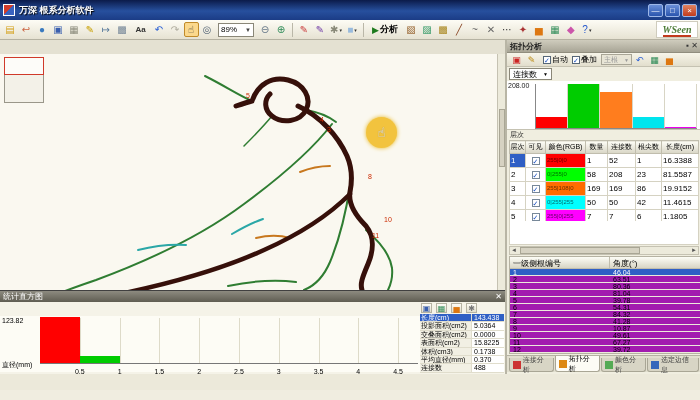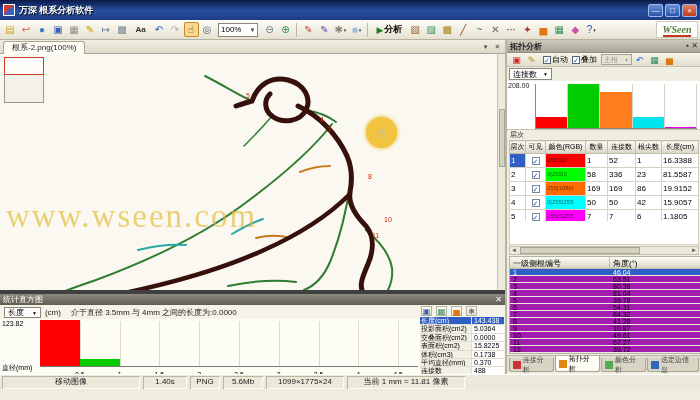--- a/index.html
+++ b/index.html
@@ -5,21 +5,21 @@
   * { box-sizing: border-box; margin:0; padding:0; }
   html,body { width:700px; height:400px; overflow:hidden; }
   body { font-family:"Liberation Sans","DejaVu Sans",sans-serif; font-size:9px; background:#ece9da; position:relative; }
   #app { position:absolute; inset:0; }
 
   
   #titlebar { position:absolute; left:0; top:0; width:700px; height:20px;
     background:linear-gradient(180deg,#0b1b4a 0%,#27509e 55%,#1b3c86 100%);
     display:flex; align-items:center; padding:0 3px; }
   #titlebar .app-icon { width:12px; height:12px; background:linear-gradient(135deg,#d23c2a 50%,#3a63c0 50%); border:1px solid #fff; margin-right:4px; }
-  #titlebar .title { color:#fff; font-size:9px; font-weight:bold; text-shadow:1px 1px 1px #000; flex:1;font-family:Liberation Serif, serif; }
+  #titlebar .title { color:#fff; font-size:9px; font-weight:bold; text-shadow:1px 1px 1px #000; flex:1; }
   .winbtn { width:15px; height:13px; margin-left:2px; font-size:8px; line-height:11px; text-align:center;
     color:#fff; background:linear-gradient(#6a8fd8,#2a55ae); border:1px solid #9db7e8; border-radius:2px; }
   .winbtn.close { background:linear-gradient(#e08362,#c13c1e); }
 
   
   #toolbar { position:absolute; left:0; top:20px; width:700px; height:20px;
     background:linear-gradient(#fdfcf5,#e6e2d2); border-bottom:1px solid #b5b2a2;
     display:flex; align-items:center; padding:0 2px; white-space:nowrap; }
   .tb { display:inline-flex; align-items:center; justify-content:center; width:15px; height:15px; margin:0 0.5px;
     font-size:10px; border:1px solid transparent; border-radius:2px; }
@@ -107,21 +107,21 @@
   #angle-vscroll .thumb { position:absolute; left:1px; top:8px; width:7px; height:22px; background:#d6d2c2; border:1px solid #a9a695; text-align:center; line-height:20px; }
 
   #rp-tabs { position:absolute; left:0; top:315px; width:193px; height:17px; display:flex; align-items:flex-end;
     background:#e2dfcf; border-top:1px solid #b5b2a2; padding-left:2px; }
   .rp-tab { display:inline-flex; align-items:center; height:14px; padding:0 3px; margin-right:1px; font-size:7px;
     border:1px solid #a9a695; border-top:none; border-radius:0 0 3px 3px; background:#d8d5c5; color:#444; }
   .rp-tab.active { background:#fdfcf5; height:16px; color:#000; }
   .rp-tab .ticon { width:8px; height:8px; margin-right:2px; display:inline-block; }
 
   
-  #histo-panel { position:absolute; left:0; top:290px; width:505px; height:84px; background:#f5f3e8; border-top:4px solid #404040; }
+  #histo-panel { position:absolute; left:0; top:290px; width:505px; height:84px; background:#f5f3e8; border-top:1px solid #404040; }
   #histo-title { position:absolute; left:0; top:0; width:505px; height:11px;
     background:linear-gradient(#8d8b80,#5f5d52); color:#fff; font-size:8px; padding:0 3px; line-height:11px; }
   #histo-title .x { position:absolute; right:3px; top:0; }
   #histo-controls { position:absolute; left:0; top:12px; width:420px; height:13px; display:flex; align-items:center; }
   #histo-metric { display:inline-flex; align-items:center; height:11px; background:#fff; border:1px solid #8a8778;
     font-size:8px; padding:0 3px; margin:0 4px; }
   #histo-metric .caret { margin-left:8px; font-size:5px; }
   #histo-unit, #histo-info { font-size:8px; color:#222; margin-right:10px; }
   #histo-plot { position:absolute; left:0; top:25px; width:420px; height:56px; background:#fdfcf5; }
   #histo-ymax { position:absolute; left:2px; top:1px; font-size:7px; }
@@ -168,21 +168,21 @@
       <span class="tb" style="color: rgb(138, 138, 122);">▦</span>
       <span class="tb" style="color: rgb(200, 160, 0);">✎</span>
       <span class="tb" style="color: rgb(85, 119, 153);">↦</span>
       <span class="tb" style="color: rgb(119, 136, 153);">▩</span>
       <span class="tb wide" style="color: rgb(51, 51, 51);">Aa</span>
       <span class="tb" style="color: rgb(42, 95, 212);">↶</span>
       <span class="tb" style="color: rgb(176, 173, 160);">↷</span>
       <span class="tb active" style="color: rgb(51, 51, 51);">☝</span>
       <span class="tb" style="color: rgb(85, 102, 119);">◎</span>
       <div class="tb-zoom">
-        <span>100%</span>
+        <span>89%</span>
         <span class="caret">▼</span>
       </div>
       <span class="tb" style="color: rgb(102, 119, 136);">⊖</span>
       <span class="tb" style="color: rgb(46, 139, 87);">⊕</span>
       <div class="tb-sep"></div>
       <span class="tb" style="color: rgb(204, 68, 68);">✎</span>
       <span class="tb" style="color: rgb(119, 68, 170);">✎</span>
       <span class="tb" style="color: rgb(136, 136, 119);">✱<span class="caret2">▾</span></span>
       <span class="tb" style="color: rgb(153, 187, 221);">■<span class="caret2">▾</span></span>
       <div class="tb-sep"></div>
@@ -199,25 +199,20 @@
       <span class="tb" style="color: rgb(51, 51, 51);">⋯</span>
       <span class="tb" style="color: rgb(170, 51, 51);">✦</span>
       <span class="tb" style="color: rgb(221, 119, 17);">▅</span>
       <span class="tb" style="color: rgb(46, 139, 87);">▦</span>
       <span class="tb" style="color: rgb(204, 85, 170);">◆</span>
       <span class="tb" style="color: rgb(34, 85, 204);">?<span class="caret2">▾</span></span>
     </div>
   <div id="logo"><span>WSeen</span></div>
 
   <div id="canvas-region">
-    <div id="tabstrip">
-      <div id="doc-tab">根系-2.png(100%)</div>
-      <div class="strip-btn" style="right:14px;">▾</div>
-      <div class="strip-btn" style="right:2px;">✕</div>
-    </div>
     <div id="canvas">
       <svg width="497" height="236" viewBox="0 0 497 236">
 
         <path d="M 205,22 C 225,32 240,42 252,47" stroke="#2f7d32" stroke-width="2" fill="none" stroke-linecap="round"></path>
         <path d="M 332,70 C 312,96 282,122 244,150 C 204,180 150,206 96,226 C 72,234 52,242 36,248" stroke="#2f7d32" stroke-width="2" fill="none" stroke-linecap="round"></path>
         <path d="M 350,132 C 346,158 340,184 330,208 C 324,222 314,232 304,236" stroke="#2f7d32" stroke-width="2" fill="none" stroke-linecap="round"></path>
         <path d="M 366,176 C 380,188 390,200 392,214 C 393,224 390,232 388,236" stroke="#2f7d32" stroke-width="2" fill="none" stroke-linecap="round"></path>
         <path d="M 228,232 C 252,227 274,225 296,228" stroke="#2f7d32" stroke-width="2" fill="none" stroke-linecap="round"></path>
         <path d="M 306,56 C 318,58 328,62 336,68" stroke="#2f7d32" stroke-width="2" fill="none" stroke-linecap="round"></path>
         <path d="M 272,62 C 262,74 252,84 244,92" stroke="#2f7d32" stroke-width="1.5" fill="none" stroke-linecap="round"></path>
@@ -233,21 +228,20 @@
         <path d="M 350,140 C 330,160 300,180 264,196 C 220,216 160,232 110,242 C 80,248 50,256 28,262" stroke="#36100a" stroke-width="4.5" fill="none" stroke-linecap="round"></path>
         <g id="node-labels" font-size="7" fill="#cc2a00" font-family="Liberation Sans, sans-serif">
             <text x="246" y="44">5</text>
             <text x="320" y="68">4</text>
             <text x="327" y="78">3</text>
             <text x="368" y="125">8</text>
             <text x="384" y="168">10</text>
             <text x="372" y="184">11</text>
           </g>
       </svg>
-      <div id="watermark">www.wseen.com</div>
       <div id="navigator">
         <div id="nav-view"></div>
         <div id="nav-rest"></div>
       </div>
       <div id="cursor-halo">
         <span class="hand">☝</span>
       </div>
       <div id="canvas-vscroll">
         <div class="thumb"></div>
       </div>
@@ -322,21 +316,21 @@
             <td>1</td>
             <td>16.3388</td>
           </tr>
           <tr>
             <td>2</td>
             <td style="text-align: center;">
               <div class="vis-chk">✓</div>
             </td>
             <td class="swatch" style="background: rgb(0, 255, 0);">0|255|0</td>
             <td>58</td>
-            <td>336</td>
+            <td>208</td>
             <td>23</td>
             <td>81.5587</td>
           </tr>
           <tr>
             <td>3</td>
             <td style="text-align: center;">
               <div class="vis-chk">✓</div>
             </td>
             <td class="swatch" style="background: rgb(255, 108, 0);">255|108|0</td>
             <td>169</td>
@@ -346,21 +340,21 @@
           </tr>
           <tr>
             <td>4</td>
             <td style="text-align: center;">
               <div class="vis-chk">✓</div>
             </td>
             <td class="swatch" style="background: rgb(0, 255, 255);">0|255|255</td>
             <td>50</td>
             <td>50</td>
             <td>42</td>
-            <td>15.9057</td>
+            <td>11.4615</td>
           </tr>
           <tr>
             <td>5</td>
             <td style="text-align: center;">
               <div class="vis-chk">✓</div>
             </td>
             <td class="swatch" style="background: rgb(255, 0, 255);">255|0|255</td>
             <td>7</td>
             <td>7</td>
             <td>6</td>
@@ -456,28 +450,20 @@
           <span class="ticon" style="background: rgb(51, 102, 187);"></span>
           <span>选定边信息</span>
         </div>
       </div>
   </div>
 
   <div id="histo-panel">
     <div id="histo-title">
       <span>统计直方图</span>
       <span class="x">✕</span>
-    </div>
-    <div id="histo-controls">
-      <span id="histo-metric">
-        <span>长度</span>
-          <span class="caret">▼</span>
-      </span>
-      <span id="histo-unit">(cm)</span>
-      <span id="histo-info">介于直径 3.5mm 与 4mm 之间的长度为:0.0000</span>
     </div>
     <div id="histo-plot">
       <span id="histo-ymax">123.82</span>
       <span id="histo-xlabel">直径(mm)</span>
       <div id="histo-axis">
           <div class="hgrid" style="left: 39.7895px;"></div>
           <span class="htick" style="left: 39.7895px;">0.5</span>
           <div class="hgrid" style="left: 79.5789px;"></div>
           <span class="htick" style="left: 79.5789px;">1</span>
           <div class="hgrid" style="left: 119.368px;"></div>
@@ -531,23 +517,15 @@
             <span class="sv">0.370</span>
           </div>
           <div class="stat-row">
             <span class="sl">连接数</span>
             <span class="sv">488</span>
           </div>
         </div>
     </div>
   </div>
 
-  <div id="statusbar">
-      <div class="status-cell" style="width: 138px;">移动图像</div>
-      <div class="status-cell" style="width: 44px;">1.40s</div>
-      <div class="status-cell" style="width: 30px;">PNG</div>
-      <div class="status-cell" style="width: 40px;">5.6Mb</div>
-      <div class="status-cell" style="width: 78px;">1099×1775×24</div>
-      <div class="status-cell" style="width: 118px;">当前 1 mm = 11.81 像素</div>
-    </div>
   <div id="bottom-strip"></div>
 
 </div>
 
 </body></html>

